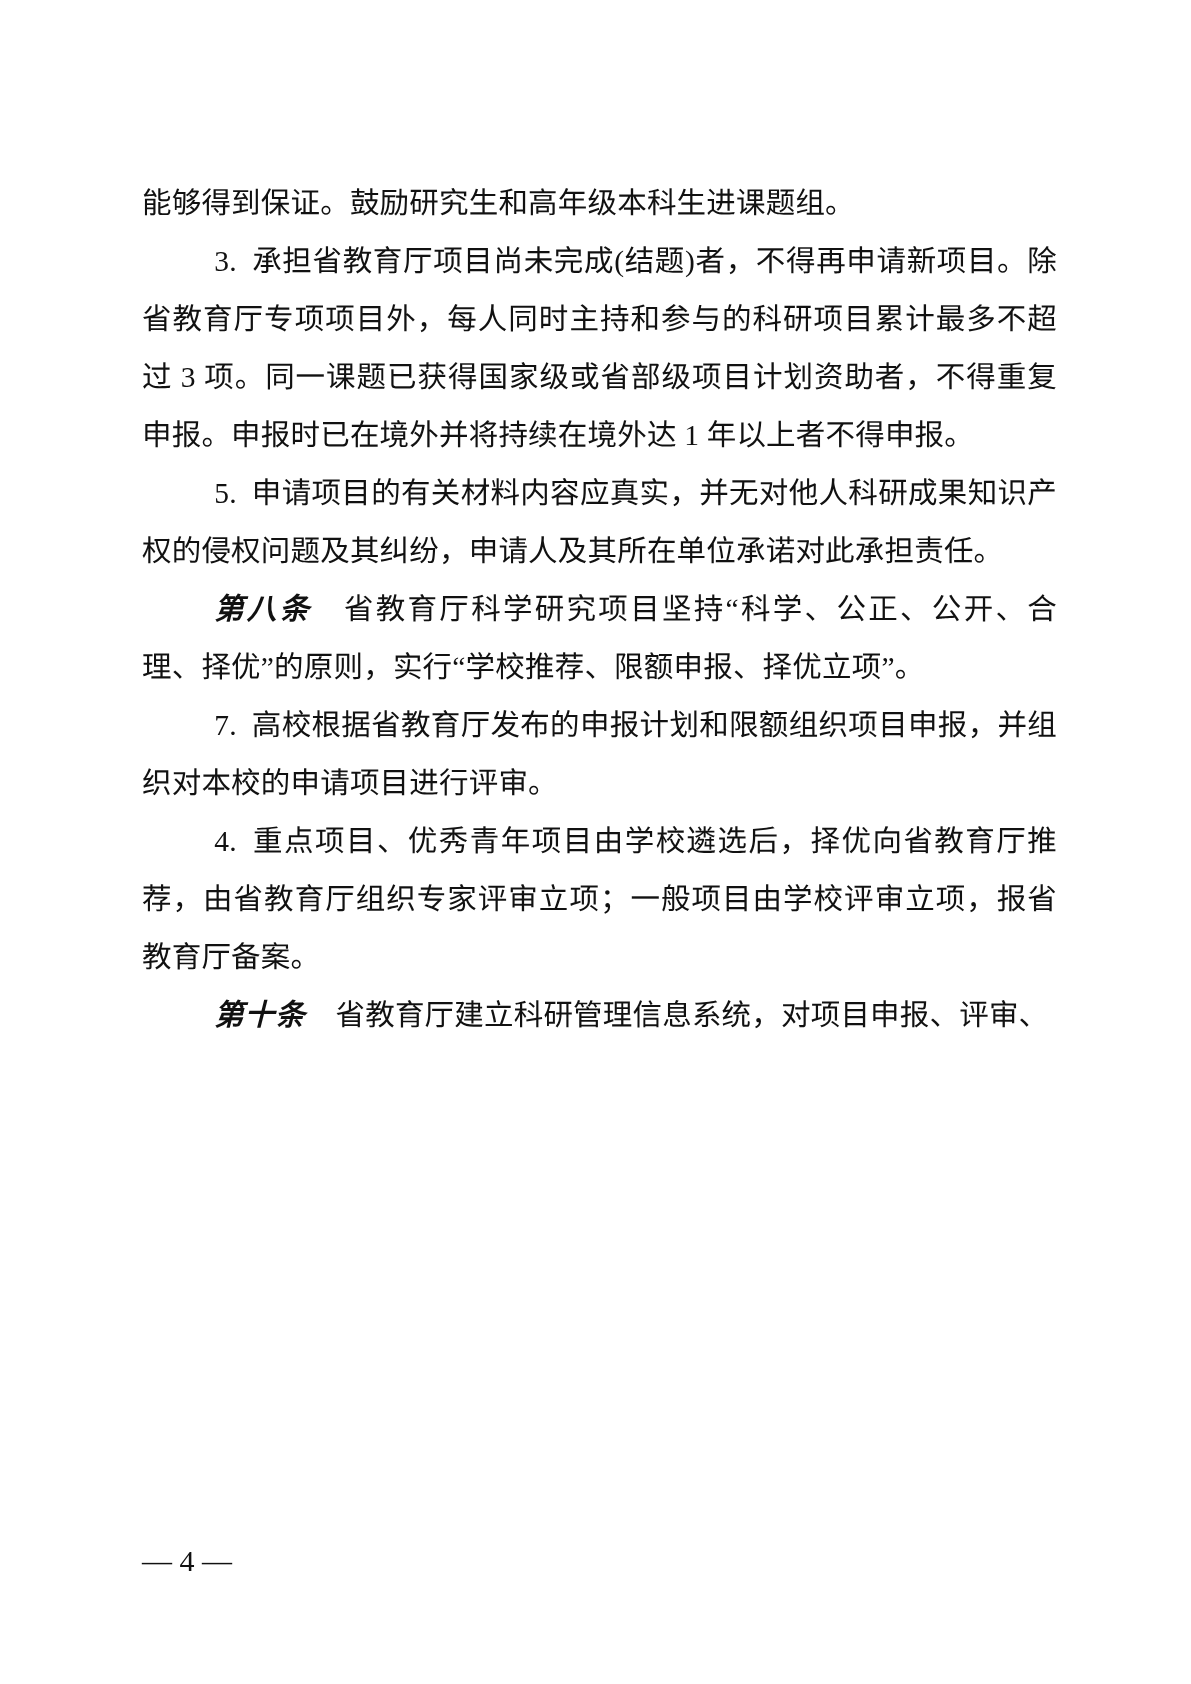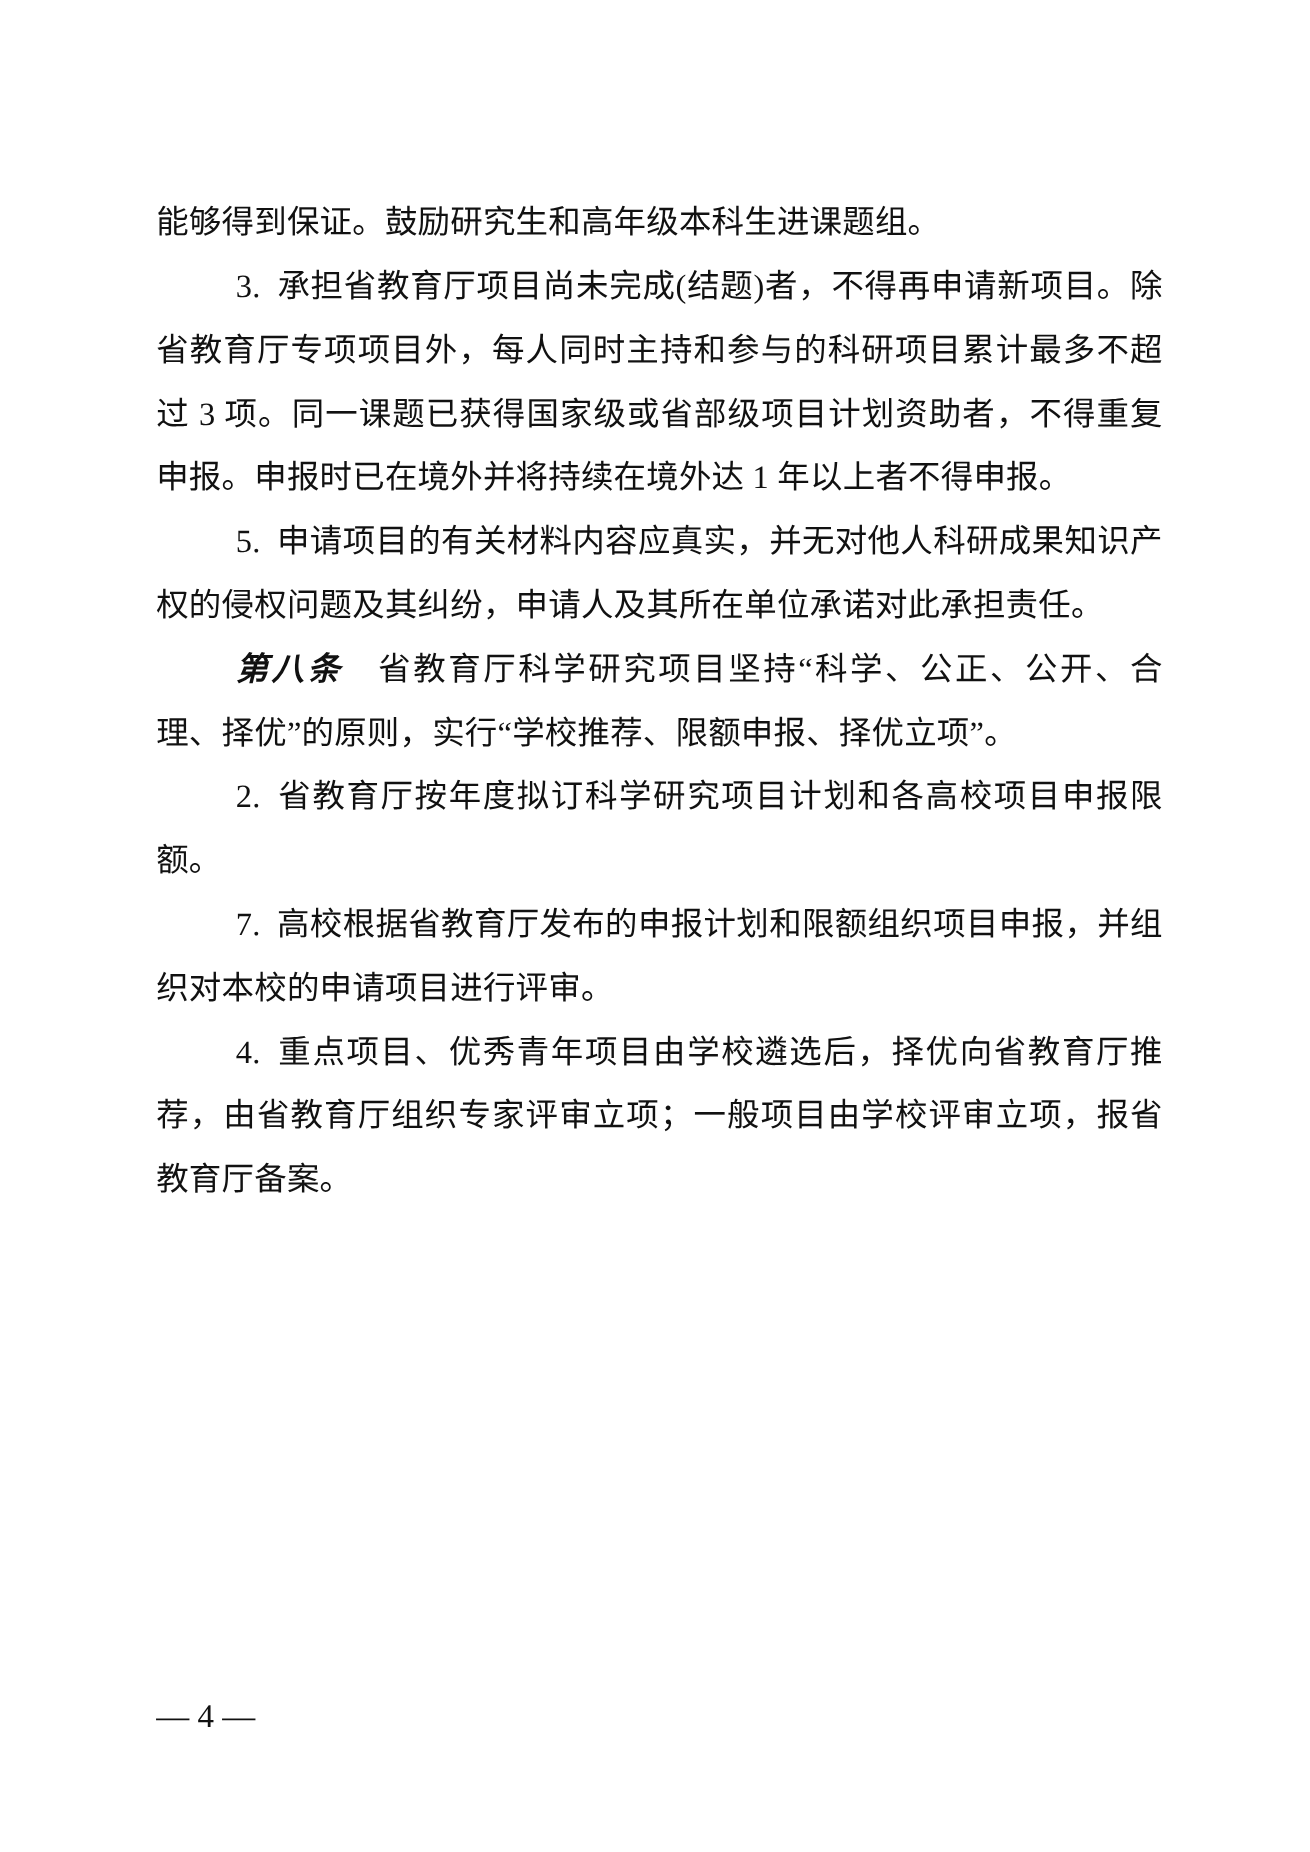--- a/index.html
+++ b/index.html
@@ -54,20 +54,20 @@
 </style>
 </head>
 <body>
 
 <div class="page">
   <main class="content">
     <p class="para no-indent"><span>能够得到保证。鼓励研究生和高年级本科生进课题组。</span></p>
     <p class="para"><span>3. 承担省教育厅项目尚未完成(结题)者，不得再申请新项目。除省教育厅专项项目外，每人同时主持和参与的科研项目累计最多不超过 3 项。同一课题已获得国家级或省部级项目计划资助者，不得重复申报。申报时已在境外并将持续在境外达 1 年以上者不得申报。</span></p>
     <p class="para"><span>5. 申请项目的有关材料内容应真实，并无对他人科研成果知识产权的侵权问题及其纠纷，申请人及其所在单位承诺对此承担责任。</span></p>
     <p class="para"><span class="lead">第八条</span><span>　省教育厅科学研究项目坚持“科学、公正、公开、合理、择优”的原则，实行“学校推荐、限额申报、择优立项”。</span></p>
-    <p class="para"><span>2. 省教育厅按年度拟订科学研究项目计划和各高校项目申报限额。</span></p>
     <p class="para"><span>7. 高校根据省教育厅发布的申报计划和限额组织项目申报，并组织对本校的申请项目进行评审。</span></p>
     <p class="para"><span>4. 重点项目、优秀青年项目由学校遴选后，择优向省教育厅推荐，由省教育厅组织专家评审立项；一般项目由学校评审立项，报省教育厅备案。</span></p>
+    <p class="para"><span class="lead">第十条</span><span>　省教育厅建立科研管理信息系统，对项目申报、评审、</span></p>
   </main>
   <footer class="footer">
     <span>— 4 —</span>
   </footer>
 </div>
 
 </body></html>

